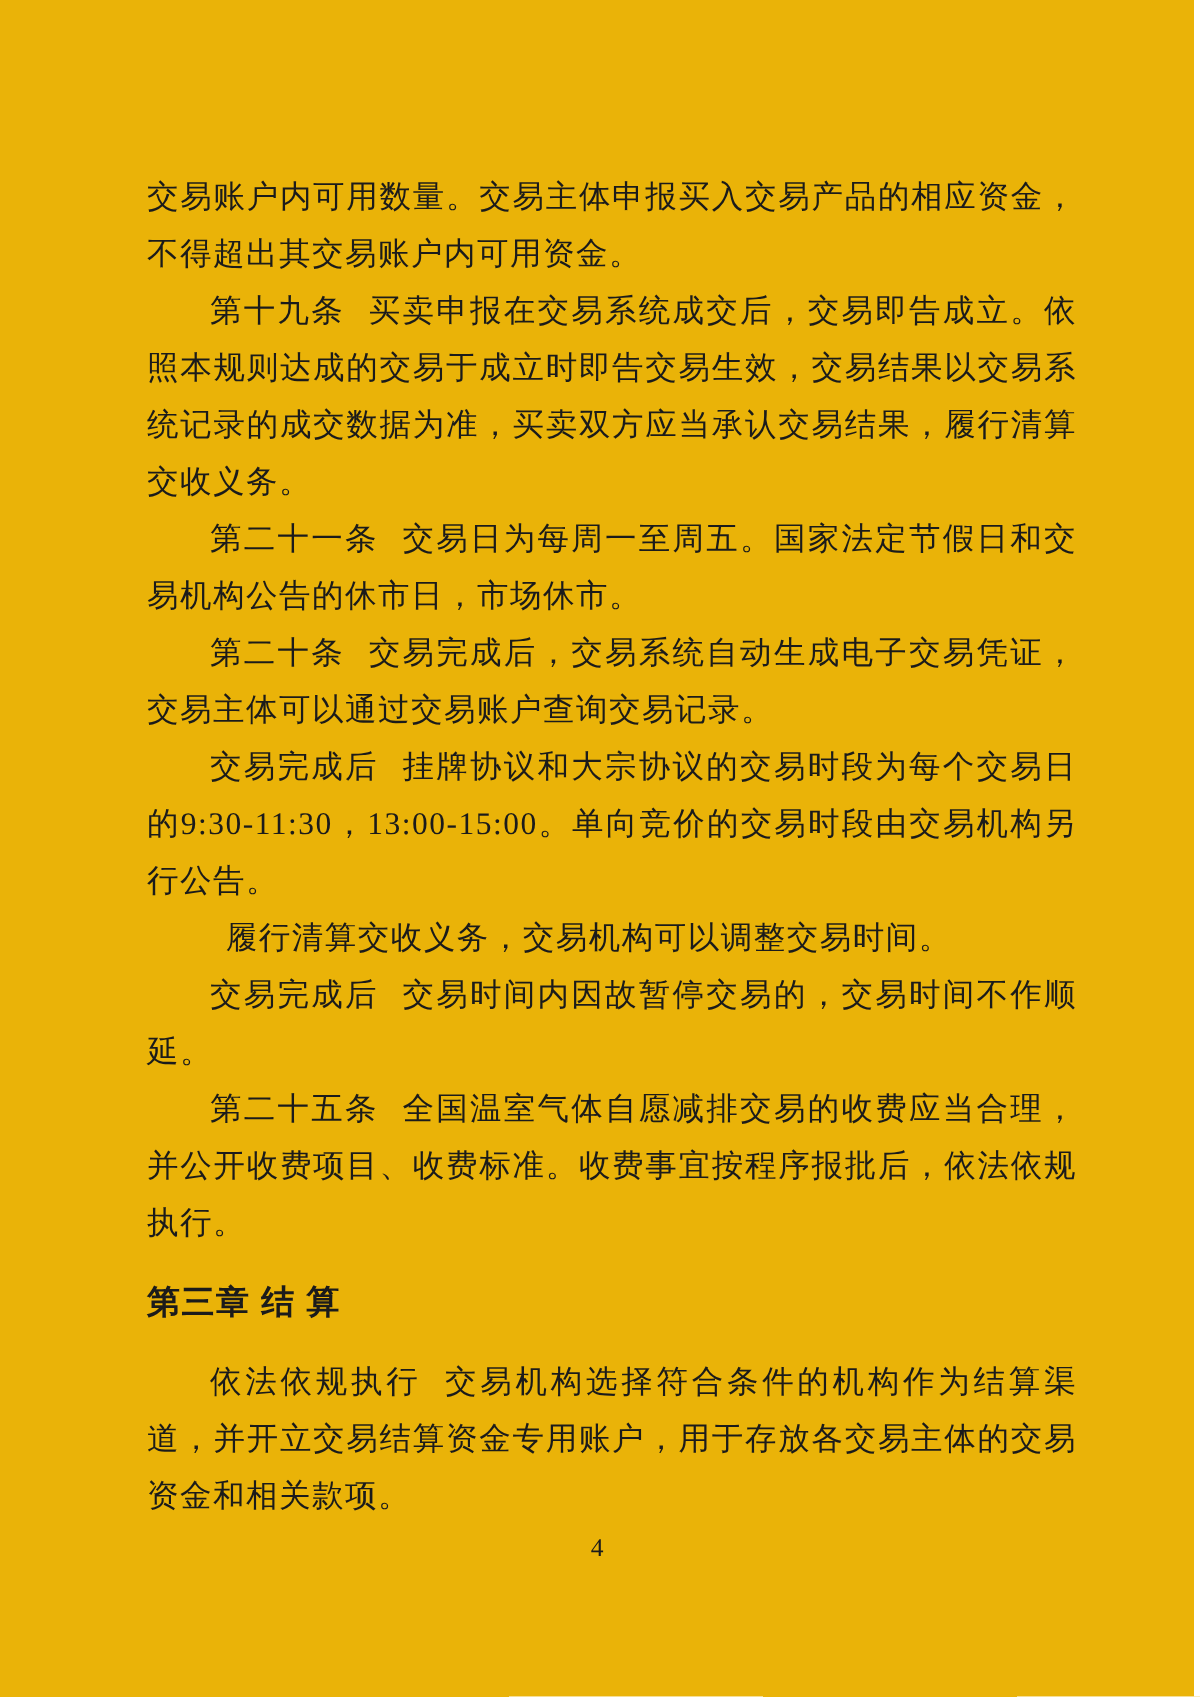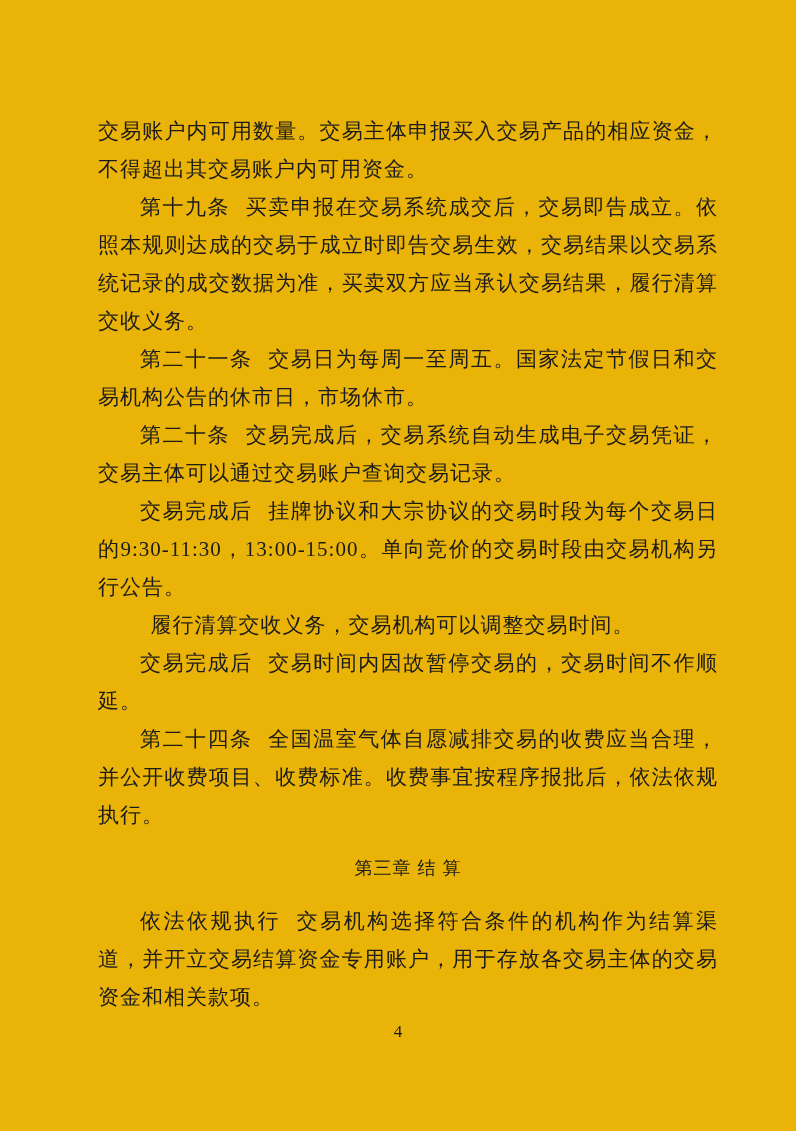--- a/index.html
+++ b/index.html
@@ -34,25 +34,25 @@
   }
   .para.sub {
     text-indent: 2.5em;
   }
   .lead {
     font-weight: 400;
     padding-right: 0.75em;
   }
   .chapter {
     font-family: "Liberation Sans", "DejaVu Sans", sans-serif;
-    font-weight: 400;
-    font-size: 18px;
+    font-weight: 700;
+    font-size: 22px;
     line-height: 38px;
     letter-spacing: 1px;
-    text-align: center;
+    text-align: left;
     margin: 15px 0;
   }
   .page-number {
     position: absolute;
     left: 0;
     right: 0;
     top: 1020px;
     text-align: center;
     font-size: 17px;
     line-height: 24px;
@@ -73,21 +73,21 @@
     <p class="para"><span class="lead">第二十一条</span><span>交易日为每周一至周五。国家法定节假日和交易机构公告的休市日，市场休市。</span></p>
 
     <p class="para"><span class="lead">第二十条</span><span>交易完成后，交易系统自动生成电子交易凭证，交易主体可以通过交易账户查询交易记录。</span></p>
 
     <p class="para"><span class="lead">交易完成后</span><span>挂牌协议和大宗协议的交易时段为每个交易日的9:30-11:30，13:00-15:00。单向竞价的交易时段由交易机构另行公告。</span></p>
 
     <p class="para sub"><span>履行清算交收义务，交易机构可以调整交易时间。</span></p>
 
     <p class="para"><span class="lead">交易完成后</span><span>交易时间内因故暂停交易的，交易时间不作顺延。</span></p>
 
-    <p class="para"><span class="lead">第二十四条</span><span>全国温室气体自愿减排交易的收费应当合理，并公开收费项目、收费标准。收费事宜按程序报批后，依法依规执行。</span></p>
+    <p class="para"><span class="lead">第二十五条</span><span>全国温室气体自愿减排交易的收费应当合理，并公开收费项目、收费标准。收费事宜按程序报批后，依法依规执行。</span></p>
 
     <h2 class="chapter">第三章 结 算</h2>
 
     <p class="para"><span class="lead">依法依规执行</span><span>交易机构选择符合条件的机构作为结算渠道，并开立交易结算资金专用账户，用于存放各交易主体的交易资金和相关款项。</span></p>
 
   </div>
 
   <div class="page-number">4</div>
 </div>
 

